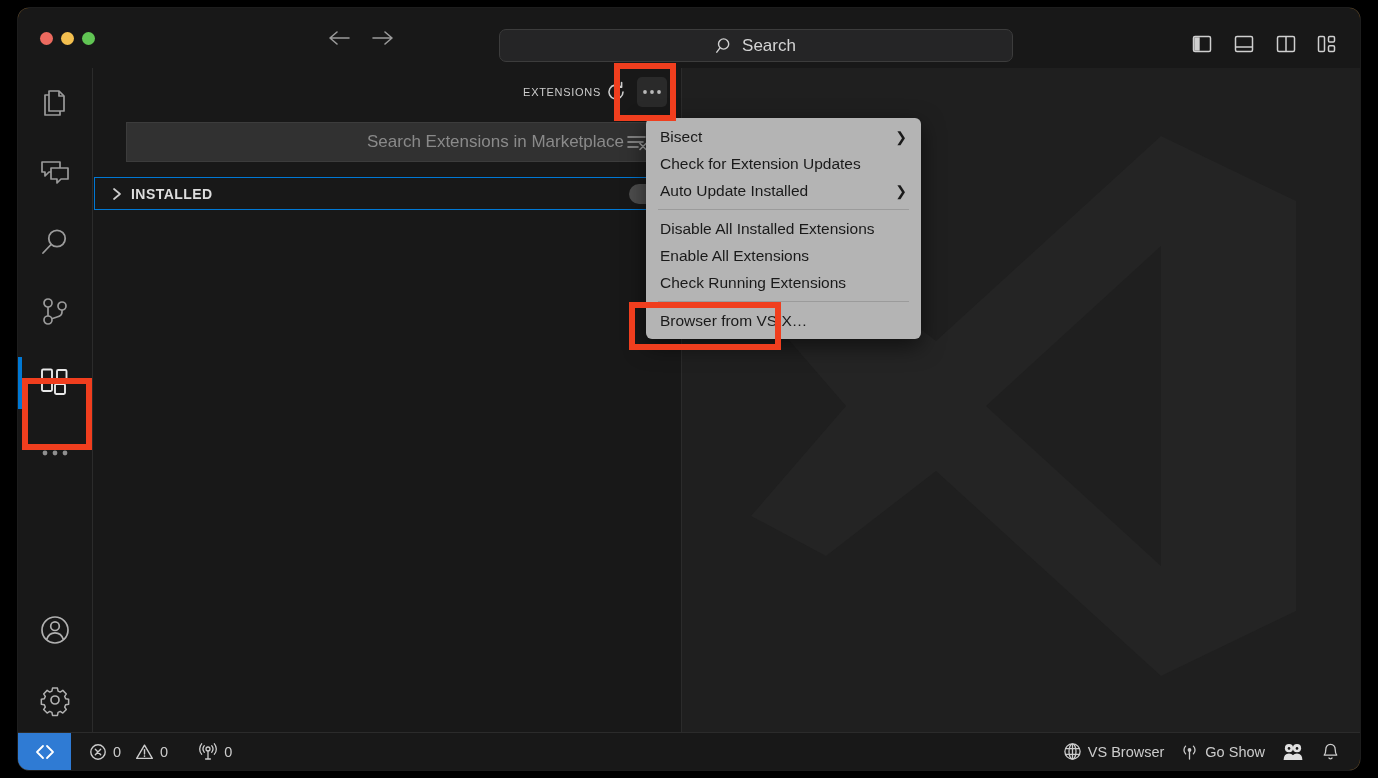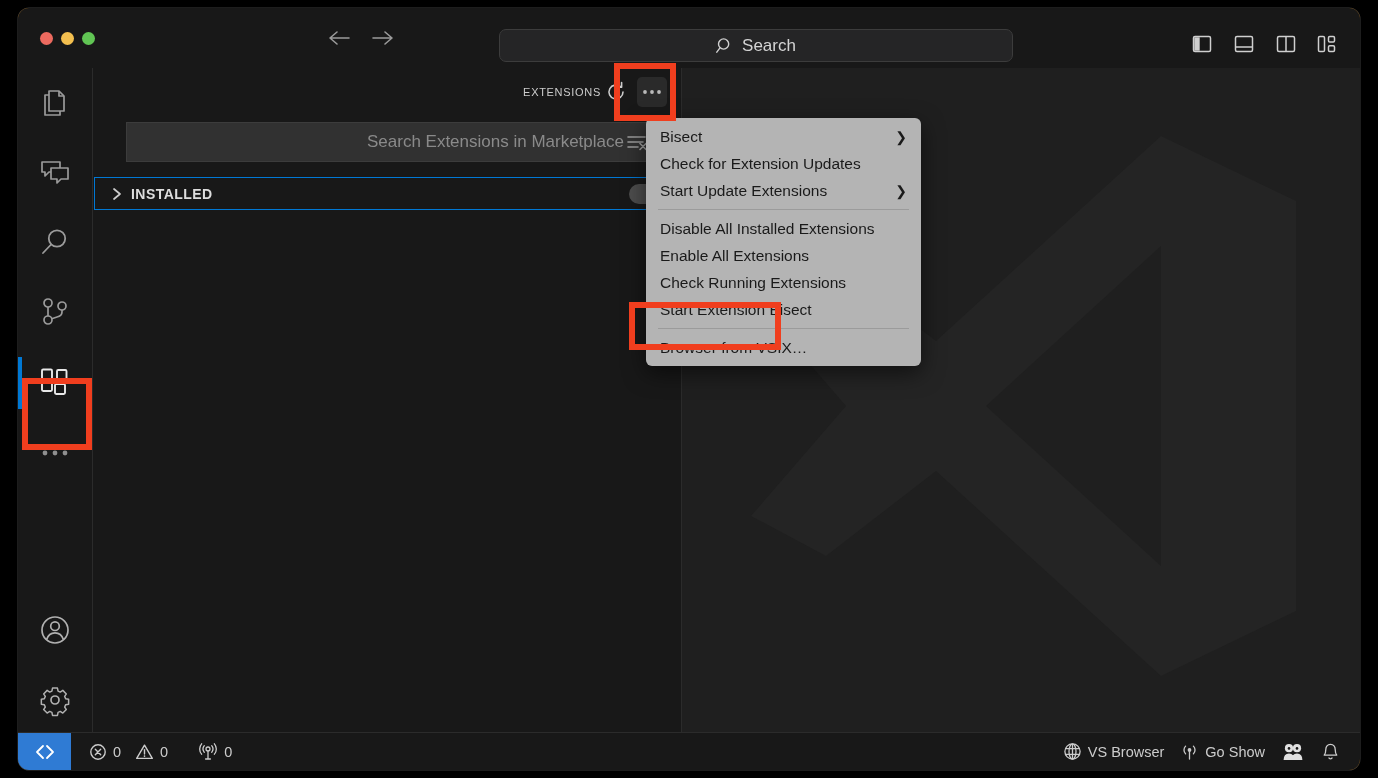--- a/index.html
+++ b/index.html
@@ -659,41 +659,38 @@
       <div class="ctx-item">
         <span>Bisect</span>
         <span class="submarker">❯</span>
       </div>
 
       <div class="ctx-item">
         <span>Check for Extension Updates</span>
       </div>
 
       <div class="ctx-item">
-        <span>Start Update Extensions</span>
+        <span>Auto Update Installed</span>
         <span class="submarker">❯</span>
       </div>
 
       <div class="ctx-sep"></div>
 
       <div class="ctx-item">
         <span>Disable All Installed Extensions</span>
       </div>
 
       <div class="ctx-item">
         <span>Enable All Extensions</span>
       </div>
 
       <div class="ctx-item">
         <span>Check Running Extensions</span>
       </div>
 
-      <div class="ctx-item">
-        <span>Start Extension Bisect</span>
-      </div>
 
       <div class="ctx-sep"></div>
 
       <div class="ctx-item">
         <span>Browser from VSIX…</span>
       </div>
     </div>
 
   </div>
 

